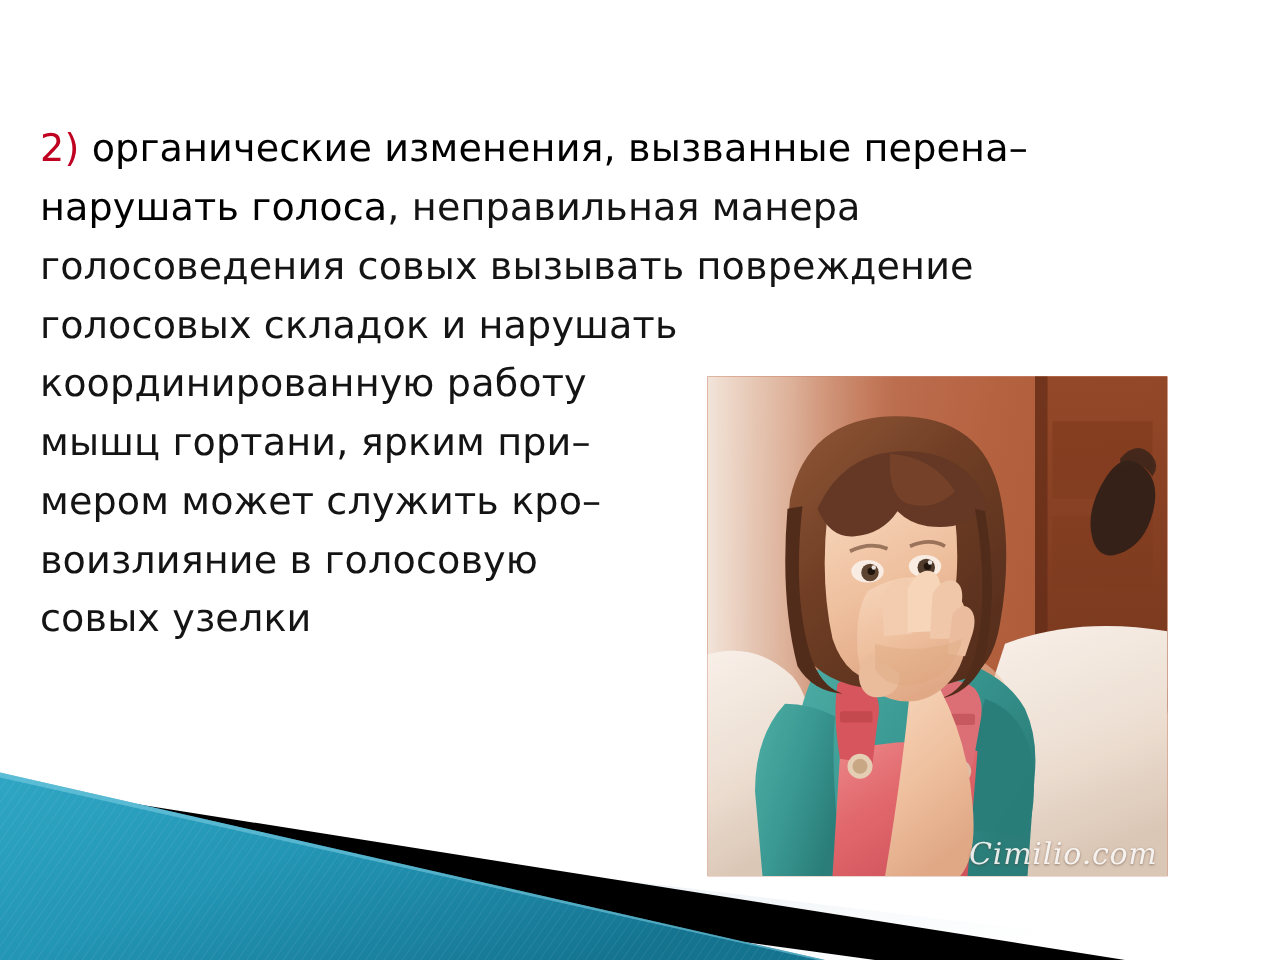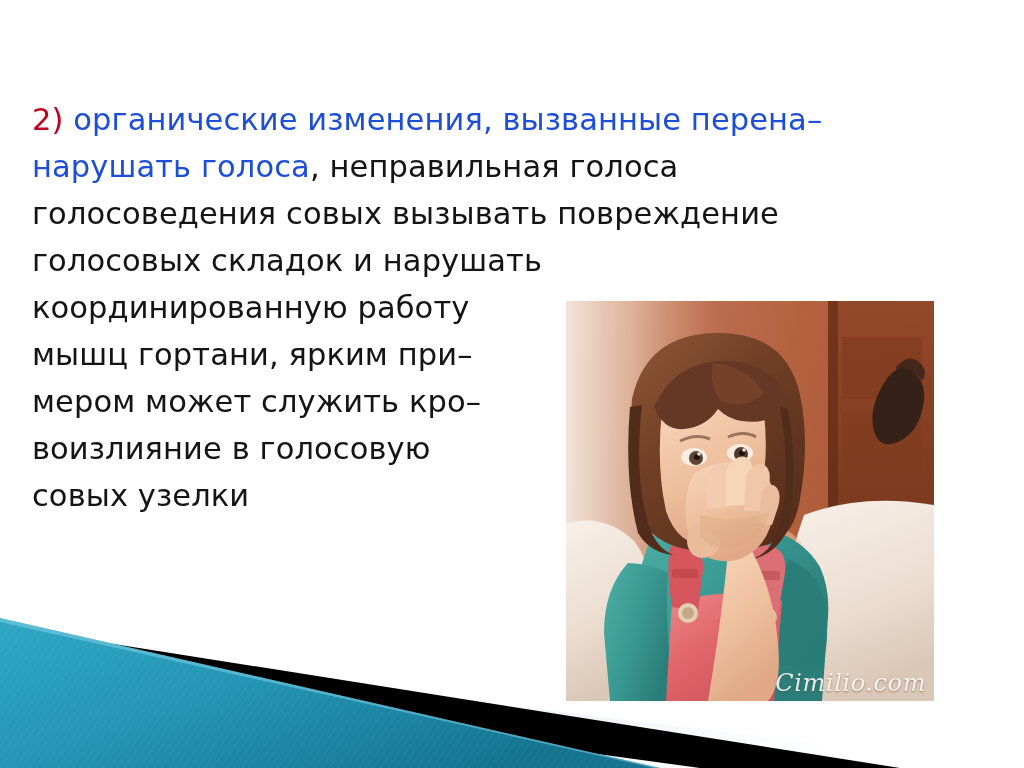--- a/index.html
+++ b/index.html
@@ -35,21 +35,21 @@
     top: 96px;
     width: 560px;
     font-size: 30.5px;
     line-height: 47px;
     letter-spacing: 0.1px;
     color: #111111;
     z-index: 5;
   }
   .ln { white-space: pre; display: block; }
   .num   { color: #C00020; }
-  .green { color: #1d4ed8; }
+  .green { color: #000000; }
   .dark  { color: #141414; }
 
   
   #photo {
     position: absolute;
     left: 566px;
     top: 301px;
     width: 368px;
     height: 400px;
     overflow: hidden;
@@ -71,21 +71,21 @@
     white-space: nowrap;
   }
 </style>
 </head>
 <body>
 
 <div id="slide">
 
   <div id="textblock">
     <span class="ln"><span class="num">2)</span><span> </span><span class="green">органические изменения, вызванные перена–</span></span>
-    <span class="ln"><span class="green">нарушать голоса</span><span class="dark">, неправильная голоса</span></span>
+    <span class="ln"><span class="green">нарушать голоса</span><span class="dark">, неправильная манера</span></span>
     <span class="ln dark">голосоведения совых вызывать повреждение</span>
     <span class="ln dark">голосовых складок и нарушать</span>
     <span class="ln dark">координированную работу</span>
     <span class="ln dark">мышц гортани, ярким при–</span>
     <span class="ln dark">мером может служить кро–</span>
     <span class="ln dark">воизлияние в голосовую</span>
     <span class="ln dark">совых узелки</span>
   </div>
 
   <div id="photo">

